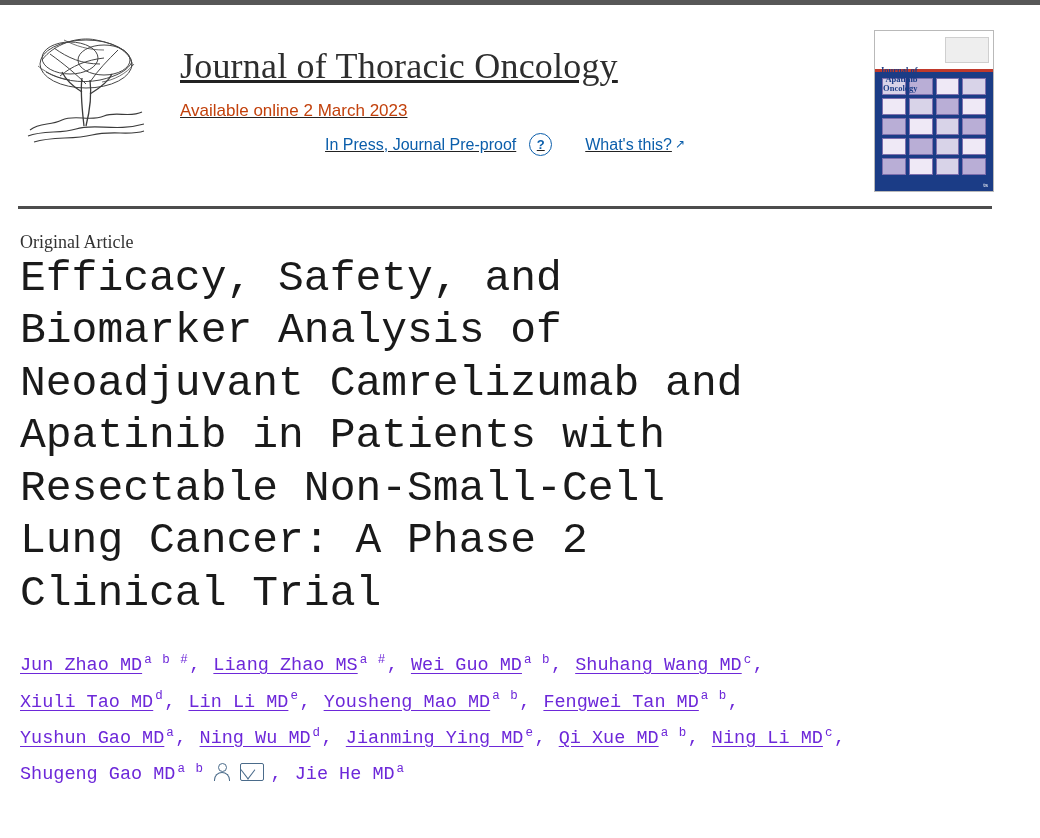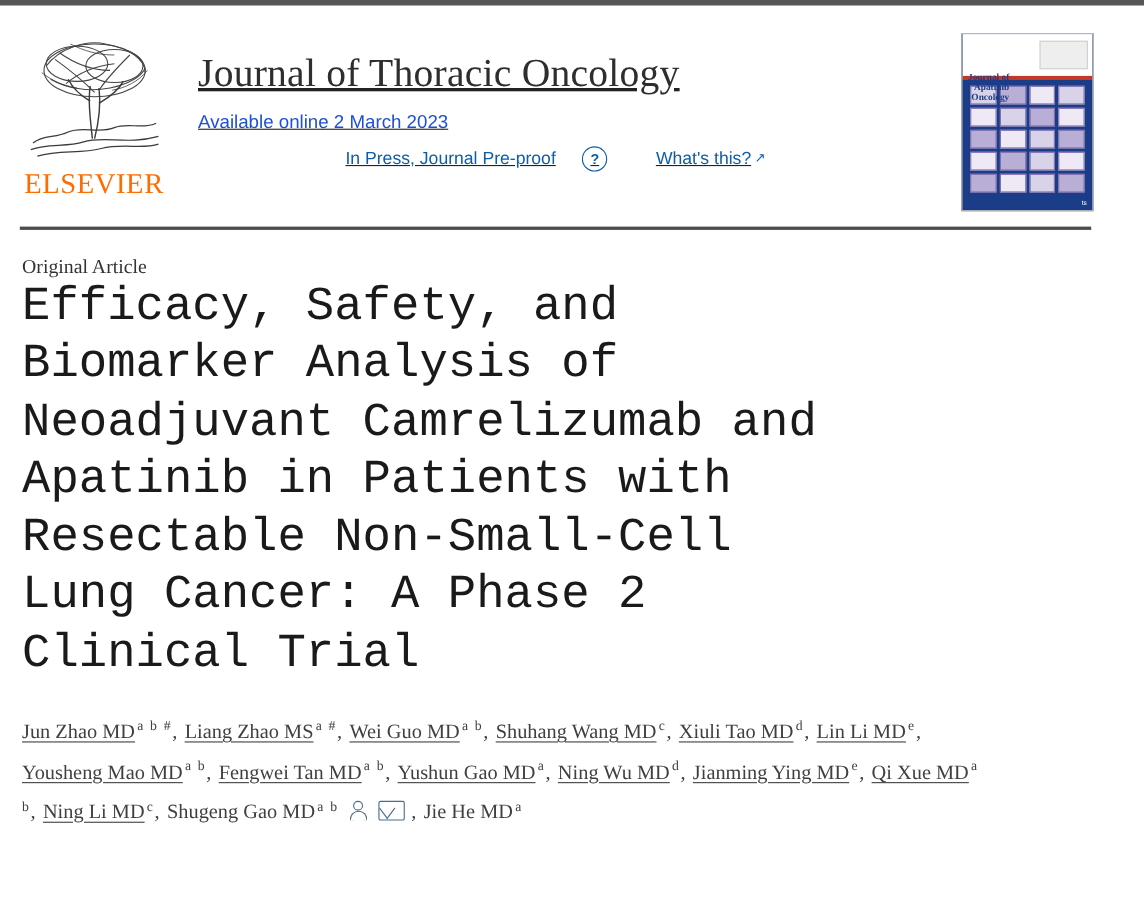--- a/index.html
+++ b/index.html
@@ -77,28 +77,28 @@
     font-size: 36px;
     font-weight: 400;
     color: #2e2e2e;
     line-height: 1.15;
     letter-spacing: 0.2px;
   }
   .journal-available {
     margin-top: 14px;
     font-family: "Liberation Sans", sans-serif;
     font-size: 17px;
-    color: #1d4ed8;
+    color: #c2410c;
   }
   .journal-status-row {
     margin-top: 12px;
     display: flex;
     align-items: center;
     justify-content: center;
-    gap: 24px;
+    gap: 13px;
     font-size: 16px;
   }
   .status-text {
     color: #0b5eab;
   }
   .qmark {
     display: inline-flex;
     align-items: center;
     justify-content: center;
     width: 21px;
@@ -207,23 +207,23 @@
     font-family: Liberation Mono, monospace;
     font-size: 43px;
     line-height: 1.22;
     font-weight: 400;
     color: #1a1a1a;
     margin: 0 0 28px 0;
     max-width: 760px;
   }
   
   .authors {
-    font-family: Liberation Serif, serif;
+    font-family: Liberation Mono, monospace;
     font-size: 18.5px;
-    color: #404040;
+    color: #6d28d9;
     line-height: 1.95;
     max-width: 880px;
   }
   .author-name {
     text-decoration: underline;
     text-underline-offset: 3px;
     cursor: pointer;
     white-space: nowrap;
   }
   .author-name.plain {
@@ -323,21 +323,20 @@
             <path d="M30 24 C 44 34, 56 44, 66 54"></path>
             <path d="M98 20 C 88 30, 78 40, 70 52"></path>
           </g>
           <g stroke="#3b3b3b" stroke-width="0.9" fill="none" opacity="0.8">
             <path d="M18 36 C 28 44, 38 48, 50 50"></path>
             <path d="M114 34 C 106 44, 94 50, 82 52"></path>
             <path d="M44 10 C 56 16, 68 20, 84 20"></path>
           </g>
         </svg>
       </div>
-      <div class="elsevier-wordmark">ELSEVIER</div>
     </div>
 
     <div class="journal-block">
       <div class="journal-title">Journal of Thoracic Oncology</div>
       <div class="journal-available">Available online 2 March 2023</div>
       <div class="journal-status-row">
         <span class="status-text">In Press, Journal Pre-proof</span>
         <span class="qmark">?</span>
         <span class="whats-this">
           <span>What's this?</span><span class="ext-arrow">↗</span>

